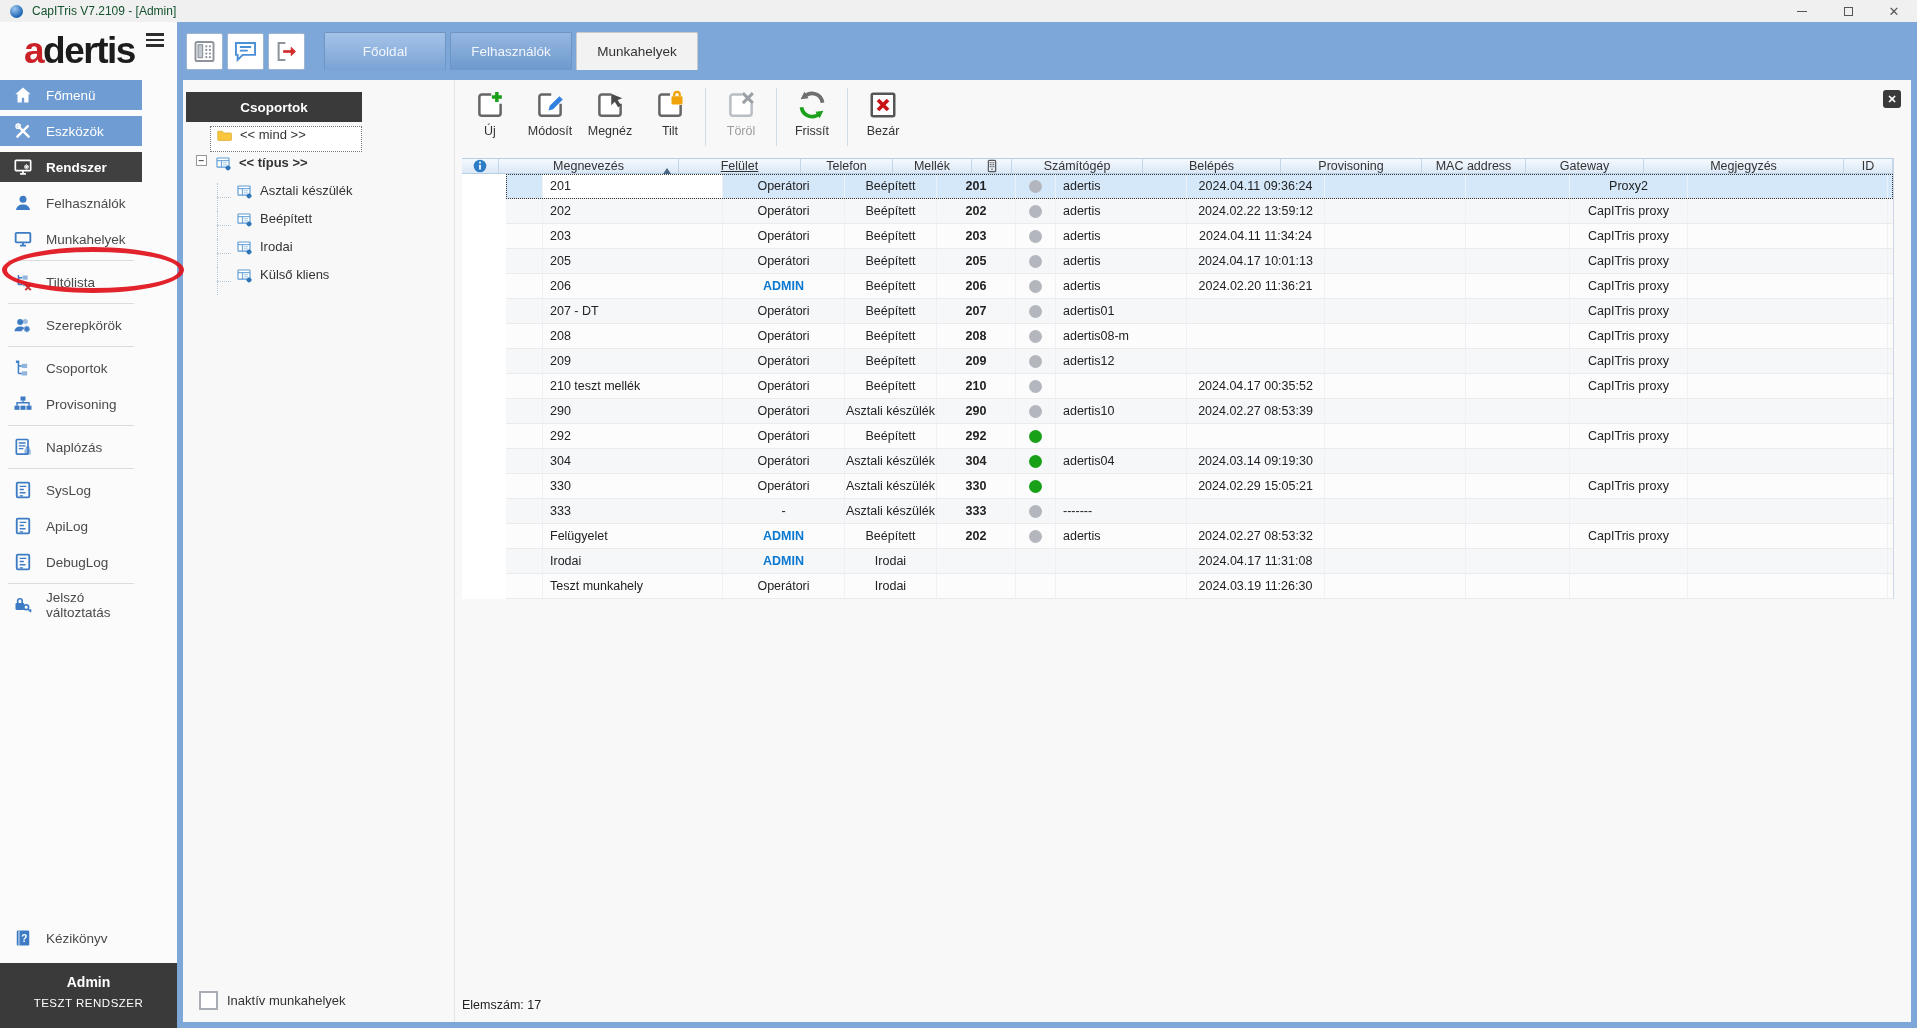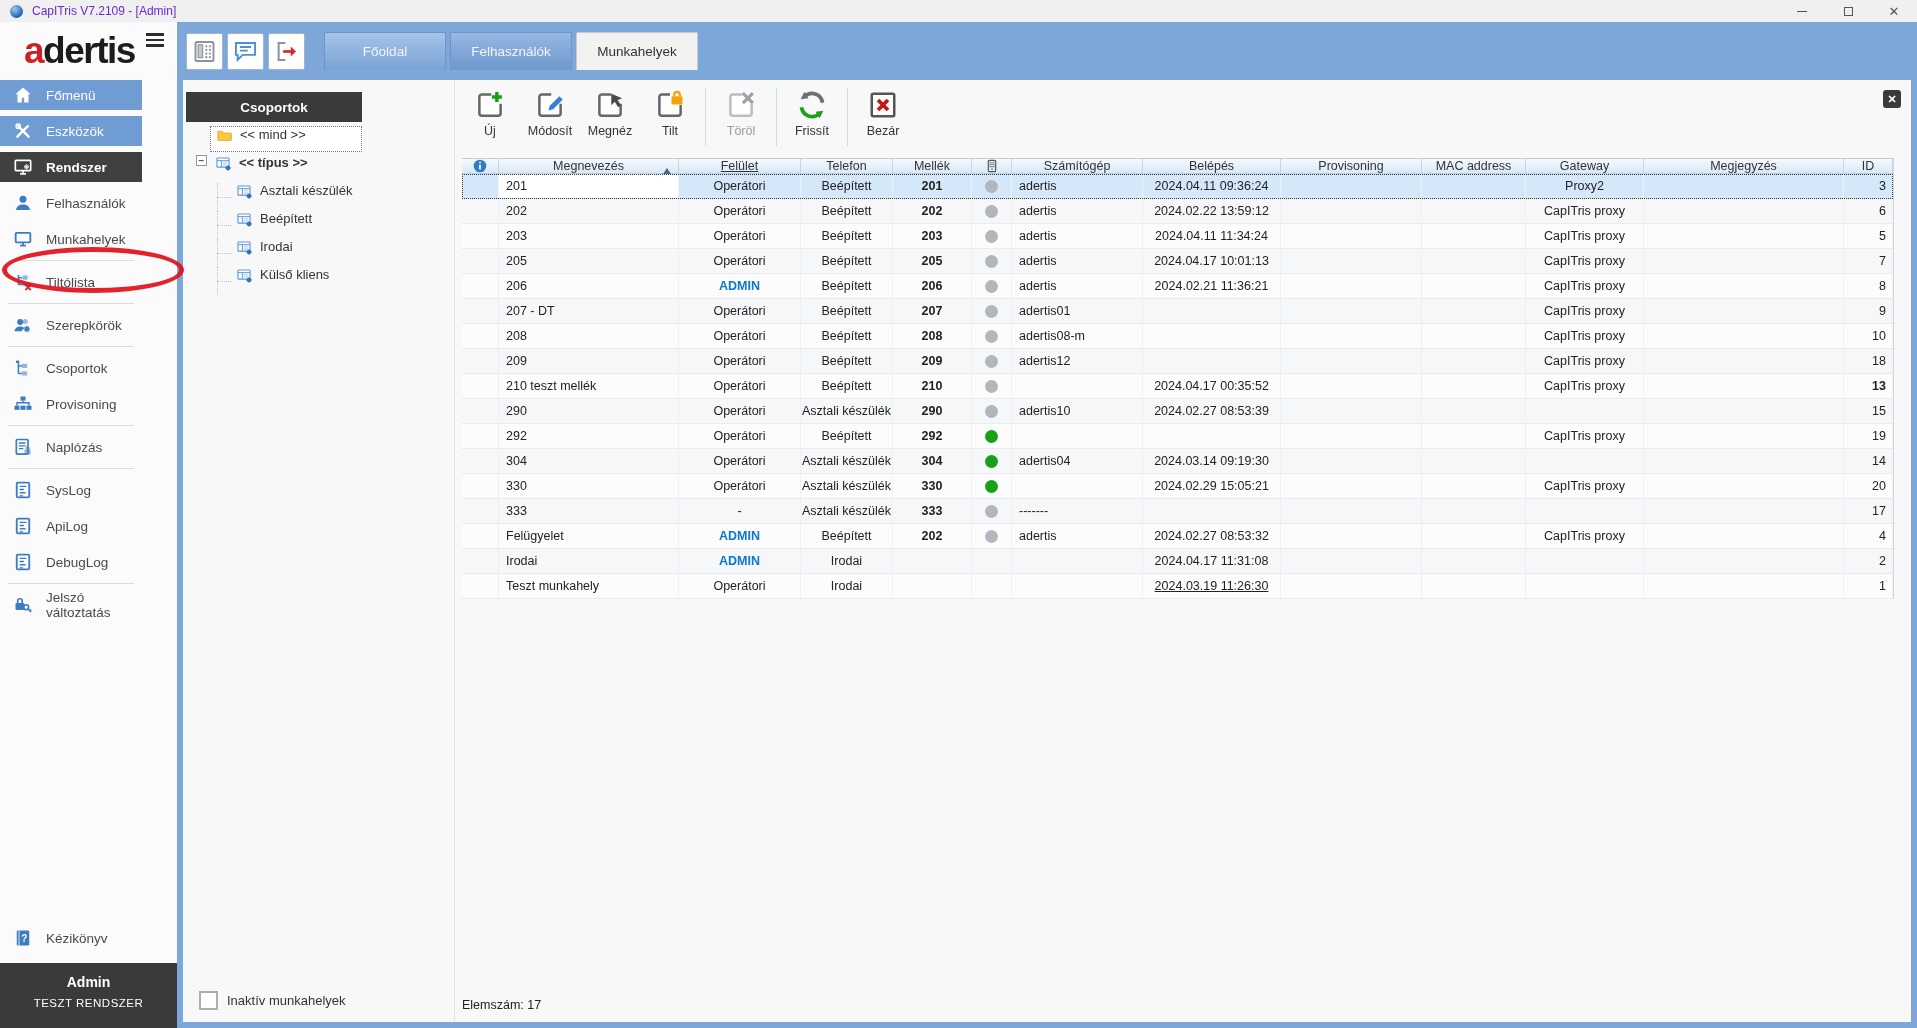--- a/index.html
+++ b/index.html
@@ -3,21 +3,21 @@
 <meta charset="utf-8">
 <style>
   * { margin:0; padding:0; box-sizing:border-box; }
   html,body { width:1917px; height:1028px; overflow:hidden; }
   body { font-family:"Liberation Sans", sans-serif; background:#fff; }
   #stage { position:relative; width:1917px; height:1028px; background:#fbfbfb; overflow:hidden; }
 
   
   .titlebar { position:absolute; left:0; top:0; width:1917px; height:22px; background:#f0f0f0; display:flex; align-items:center; z-index:20; }
   .appicon { width:13px; height:13px; border-radius:50%; margin:0 9px 0 10px; background:radial-gradient(circle at 35% 30%, #9fc8f2, #1d64b2 70%); }
-  .apptitle { font-size:12px; color:#6d28d9;text-align:center; }
+  .apptitle { font-size:12px; color:#14532d;text-align:center; }
   .winctl { position:absolute; top:0; height:22px; width:46px; display:flex; align-items:center; justify-content:center; color:#555; font-size:12px; }
   .wmin { left:1779px; } .wmax { left:1825px; } .wclose { left:1871px; }
   .wmin i { display:block; width:10px; height:1px; background:#555; }
   .wmax i { display:block; width:9px; height:9px; border:1px solid #555; }
   .wclose span { font-size:13px; line-height:13px; }
 
   
   .sidebar { position:absolute; left:0; top:22px; width:177px; height:1006px; background:#fbfbfb; display:flex; flex-direction:column; z-index:5; }
   .logo-row { height:58px; position:relative; flex:none; }
   .logo { position:absolute; left:24px; top:8px; font-size:37px; font-weight:800; letter-spacing:-1.5px; color:#1c1c1c; }
@@ -79,21 +79,21 @@
   .tb-btn.disabled span { color:#9c9c9c; }
   .tb-sep { width:1px; height:58px; background:#d3dce6; margin:2px 5px 0; }
   .panel-close { position:absolute; left:1700px; top:10px; width:18px; height:18px; background:#3a3a3a; border-radius:3px; color:#fff; font-size:11px; font-weight:bold; display:flex; align-items:center; justify-content:center; cursor:pointer; }
 
   
   .grid { position:absolute; left:279px; top:78px; width:1432px; background:#fff; border-right:1px solid #ccd8e6; }
   .ghead { display:flex; height:16px; background:linear-gradient(#f4f9fe,#dbe8f6); border-top:1px solid #b9cde3; border-bottom:1px solid #b9cde3; }
   .hcell { position:relative; display:flex; align-items:center; justify-content:center; border-right:1px solid #c3d5e8; color:#333; font-size:12.5px; flex:none; }
   .hcell .ico { width:16px; height:16px; }
   .sort-asc { position:absolute; right:7px; top:9px; width:0; height:0; border-left:4.5px solid transparent; border-right:4.5px solid transparent; border-bottom:6px solid #4a6785; }
-  .grow { display:flex; height:25px; border-bottom:1px solid #ebebeb; background:#fcfcfd; cursor:pointer; }
+  .grow { display:flex; height:25px; border-bottom:1px solid #ebebeb; background:#fcfcfd; cursor:pointer;margin-left:44px; }
   .grow.even { background:#f6f7f9; }
   .grow.selected { background:#d5e8f9; outline:1px dotted #333; outline-offset:-1px; }
   .gcell { display:flex; align-items:center; justify-content:center; border-right:1px solid #eef1f5; overflow:hidden; white-space:nowrap; font-size:12.5px; color:#222; flex:none; }
   .gcell.left { justify-content:flex-start; padding-left:7px; }
   .gcell.right { justify-content:flex-end; padding-right:6px; }
   .gcell.bold { font-weight:bold; }
   .gcell.admin { color:#0a78d0; font-weight:bold; }
   .grow.selected .gcell.focus { background:#fff; }
   .dot { width:13px; height:13px; border-radius:50%; }
   .dot.gray { background:#b3b7bd; }
@@ -753,21 +753,21 @@
             <div class="gcell bold" style="width: 79px;">
               <span class="cval">206</span>
             </div>
             <div class="gcell" style="width: 40px;">
               <span class="dot gray"></span>
             </div>
             <div class="gcell left" style="width: 131px;">
               <span class="cval">adertis</span>
             </div>
             <div class="gcell" style="width: 138px;">
-              <span class="cval">2024.02.21 11:36:21</span>
+              <span class="cval">2024.02.20 11:36:21</span>
             </div>
             <div class="gcell" style="width: 141px;">
               <span class="cval"></span>
             </div>
             <div class="gcell" style="width: 104px;">
               <span class="cval"></span>
             </div>
             <div class="gcell" style="width: 118px;">
               <span class="cval">CapITris proxy</span>
             </div>
@@ -1216,21 +1216,21 @@
             <div class="gcell" style="width: 92px;">
               <span class="cval">Irodai</span>
             </div>
             <div class="gcell bold" style="width: 79px;">
               <span class="cval"></span>
             </div>
             <div class="gcell" style="width: 40px;"></div>
             <div class="gcell left" style="width: 131px;">
               <span class="cval"></span>
             </div>
-            <div class="gcell" style="width: 138px; text-decoration: underline;">
+            <div class="gcell" style="width: 138px;">
               <span class="cval">2024.03.19 11:26:30</span>
             </div>
             <div class="gcell" style="width: 141px;">
               <span class="cval"></span>
             </div>
             <div class="gcell" style="width: 104px;">
               <span class="cval"></span>
             </div>
             <div class="gcell" style="width: 118px;">
               <span class="cval"></span>

